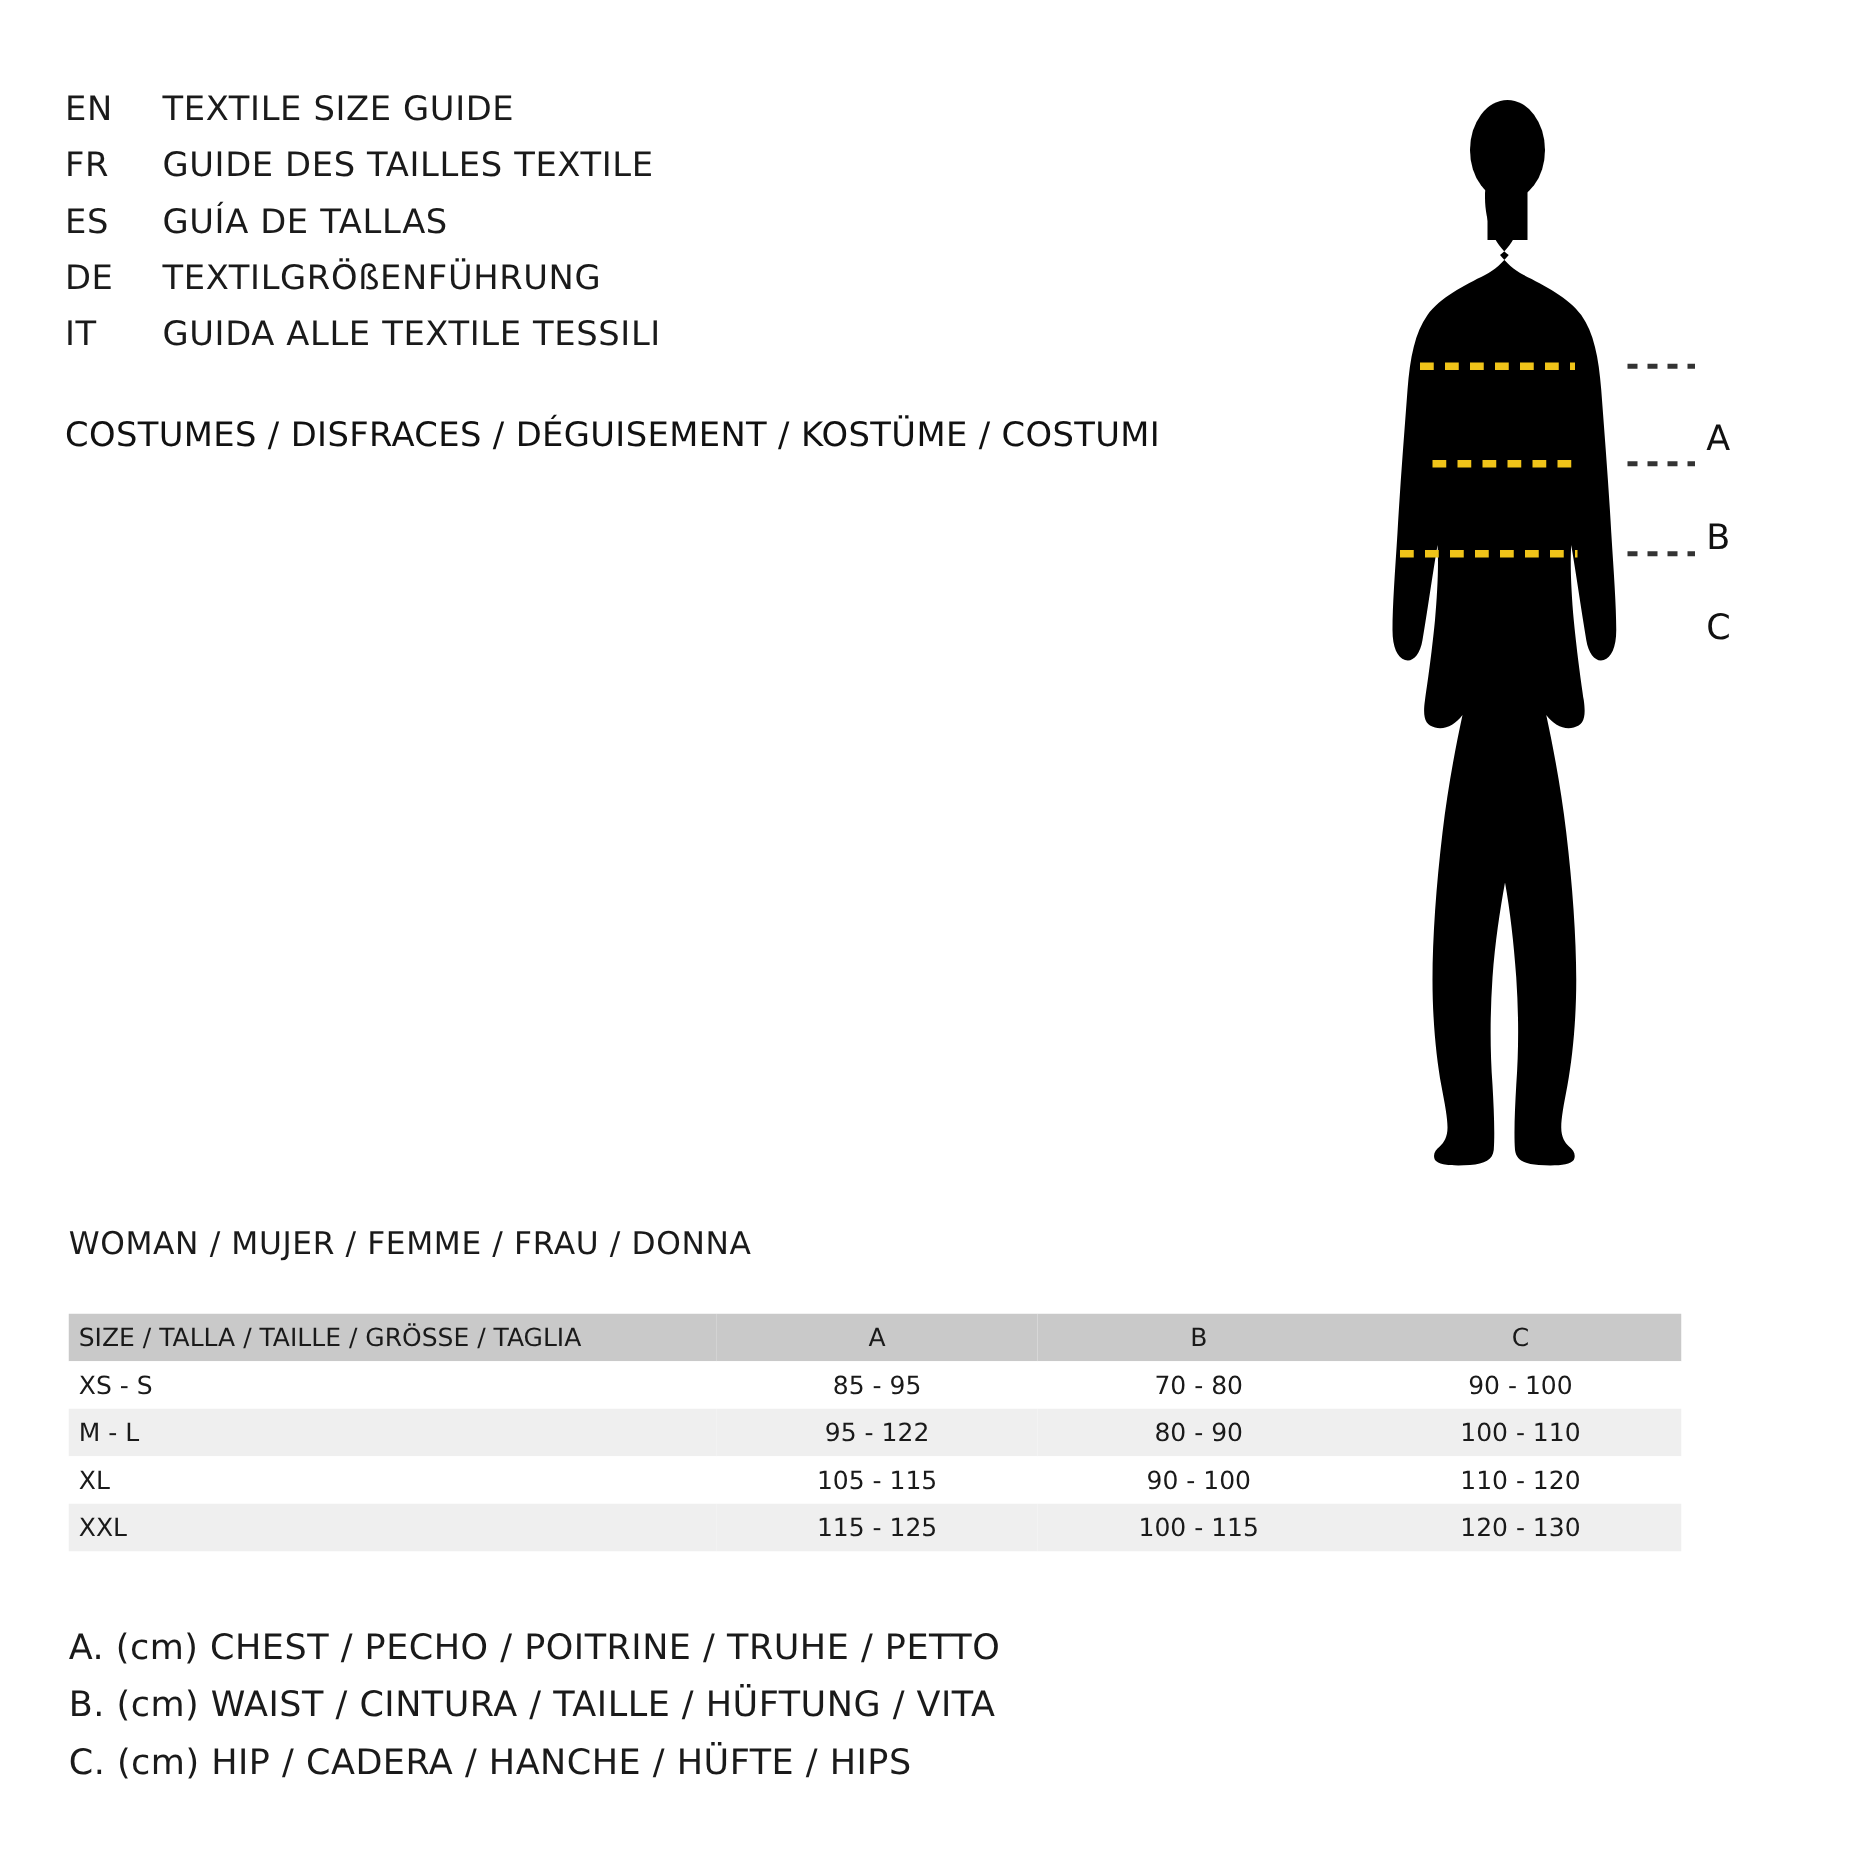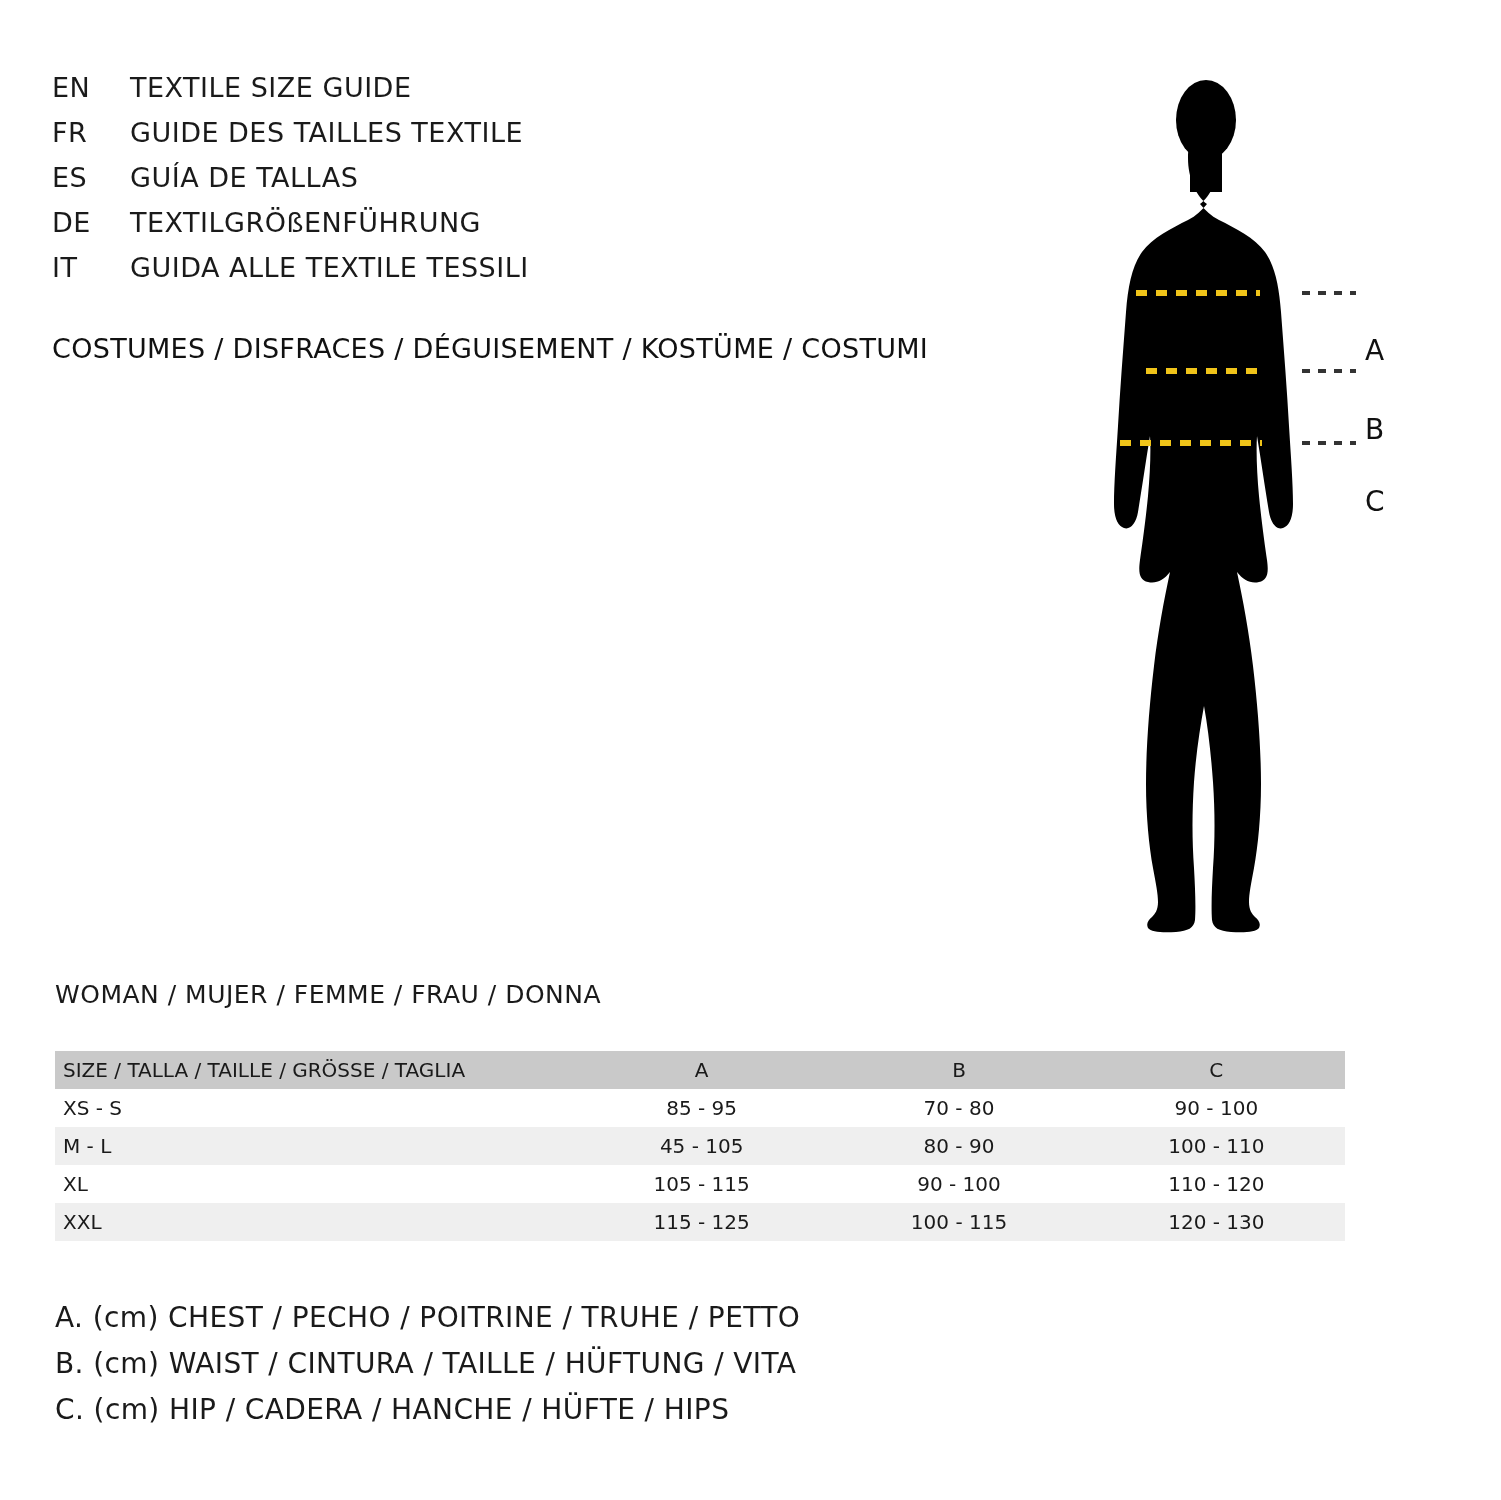--- a/index.html
+++ b/index.html
@@ -241,21 +241,21 @@
   </thead>
   <tbody>
     <tr>
       <td class="col-size">XS - S</td>
       <td>85 - 95</td>
       <td>70 - 80</td>
       <td>90 - 100</td>
     </tr>
     <tr>
       <td class="col-size">M - L</td>
-      <td>45 - 105</td>
+      <td>95 - 122</td>
       <td>80 - 90</td>
       <td>100 - 110</td>
     </tr>
     <tr>
       <td class="col-size">XL</td>
       <td>105 - 115</td>
       <td>90 - 100</td>
       <td>110 - 120</td>
     </tr>
     <tr>

